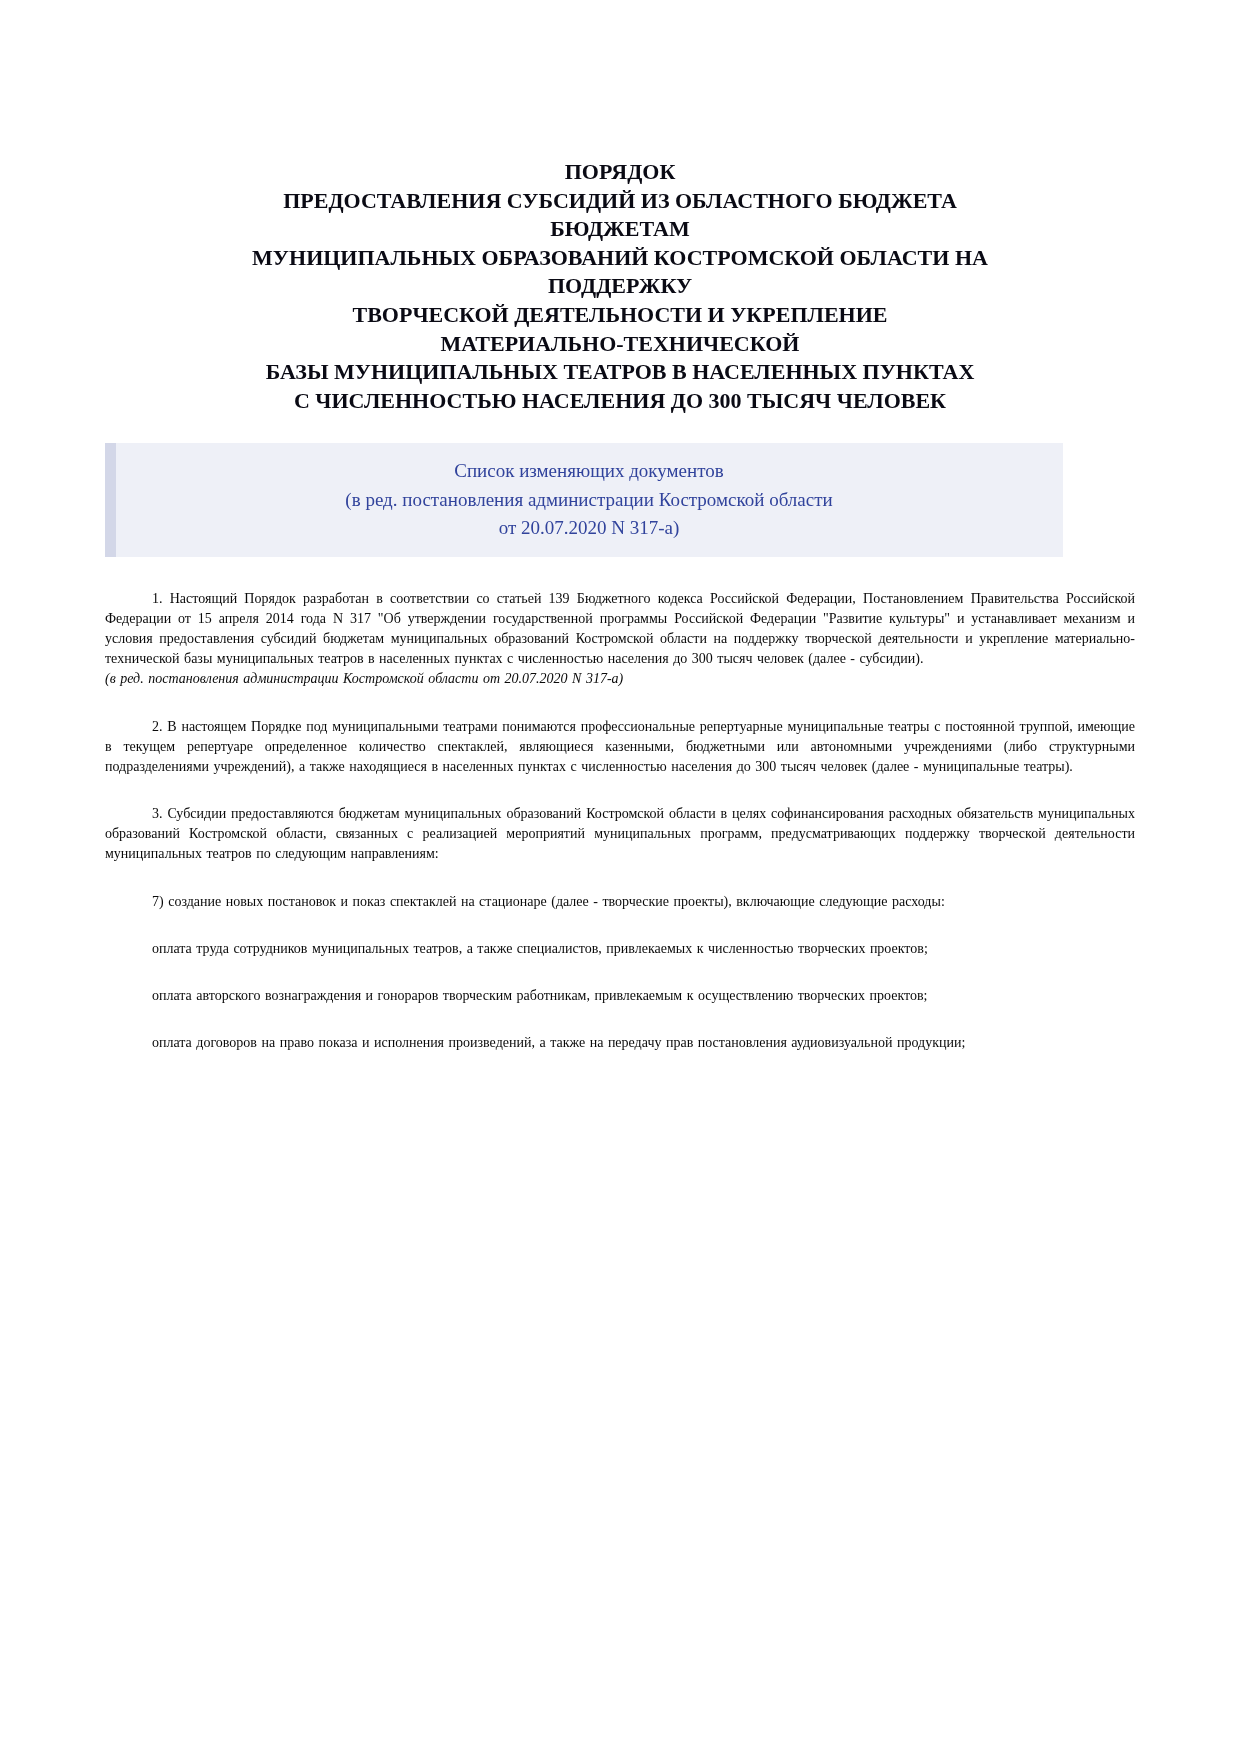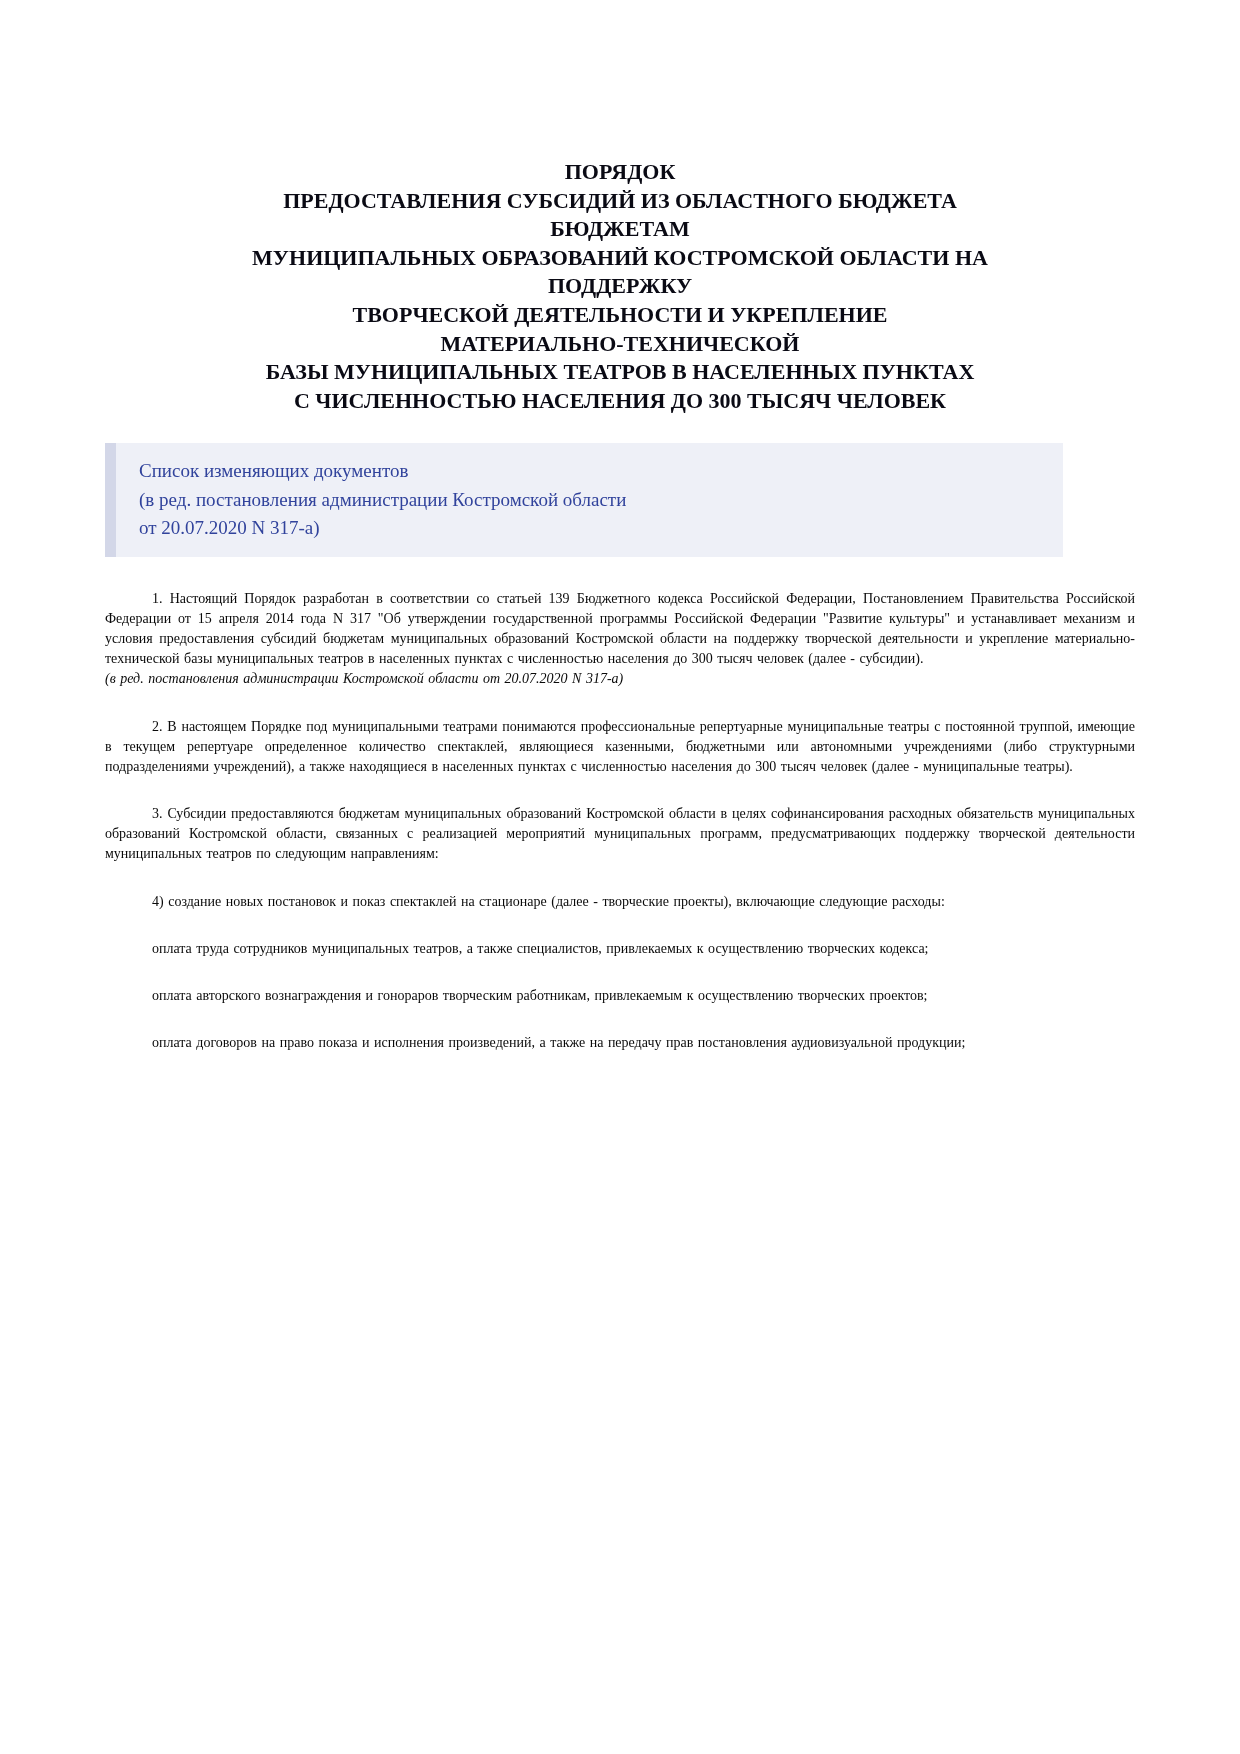--- a/index.html
+++ b/index.html
@@ -36,20 +36,21 @@
       left: 0;
       top: 0;
       bottom: 0;
       width: 11px;
       background: #d3d7e8;
     }
     .amendment-text {
       color: #31439c;
       font-size: 19px;
       line-height: 1.5;
+      text-align: center;
       white-space: pre-line;
     }
     .para {
       margin: 27px 0 0 0;
       font-size: 14px;
       line-height: 1.44;
       text-align: justify;
       text-indent: 47px;
       word-spacing: 1px;
     }
@@ -86,22 +87,22 @@
   </div>
 
   <p class="para first">1. Настоящий Порядок разработан в соответствии со статьей 139 Бюджетного кодекса Российской Федерации, Постановлением Правительства Российской Федерации от 15 апреля 2014 года N 317 "Об утверждении государственной программы Российской Федерации "Развитие культуры" и устанавливает механизм и условия предоставления субсидий бюджетам муниципальных образований Костромской области на поддержку творческой деятельности и укрепление материально-технической базы муниципальных театров в населенных пунктах с численностью населения до 300 тысяч человек (далее - субсидии).</p>
 
   <p class="para edit-note">(в ред. постановления администрации Костромской области от 20.07.2020 N 317-а)</p>
 
   <p class="para">2. В настоящем Порядке под муниципальными театрами понимаются профессиональные репертуарные муниципальные театры с постоянной труппой, имеющие в текущем репертуаре определенное количество спектаклей, являющиеся казенными, бюджетными или автономными учреждениями (либо структурными подразделениями учреждений), а также находящиеся в населенных пунктах с численностью населения до 300 тысяч человек (далее - муниципальные театры).</p>
 
   <p class="para">3. Субсидии предоставляются бюджетам муниципальных образований Костромской области в целях софинансирования расходных обязательств муниципальных образований Костромской области, связанных с реализацией мероприятий муниципальных программ, предусматривающих поддержку творческой деятельности муниципальных театров по следующим направлениям:</p>
 
-  <p class="para">4) создание новых постановок и показ спектаклей на стационаре (далее - творческие проекты), включающие следующие расходы:</p>
+  <p class="para">7) создание новых постановок и показ спектаклей на стационаре (далее - творческие проекты), включающие следующие расходы:</p>
 
-  <p class="para">оплата труда сотрудников муниципальных театров, а также специалистов, привлекаемых к осуществлению творческих кодекса;</p>
+  <p class="para">оплата труда сотрудников муниципальных театров, а также специалистов, привлекаемых к численностью творческих проектов;</p>
 
   <p class="para">оплата авторского вознаграждения и гонораров творческим работникам, привлекаемым к осуществлению творческих проектов;</p>
 
   <p class="para">оплата договоров на право показа и исполнения произведений, а также на передачу прав постановления аудиовизуальной продукции;</p>
 
 
 </div>
 
 </body></html>

